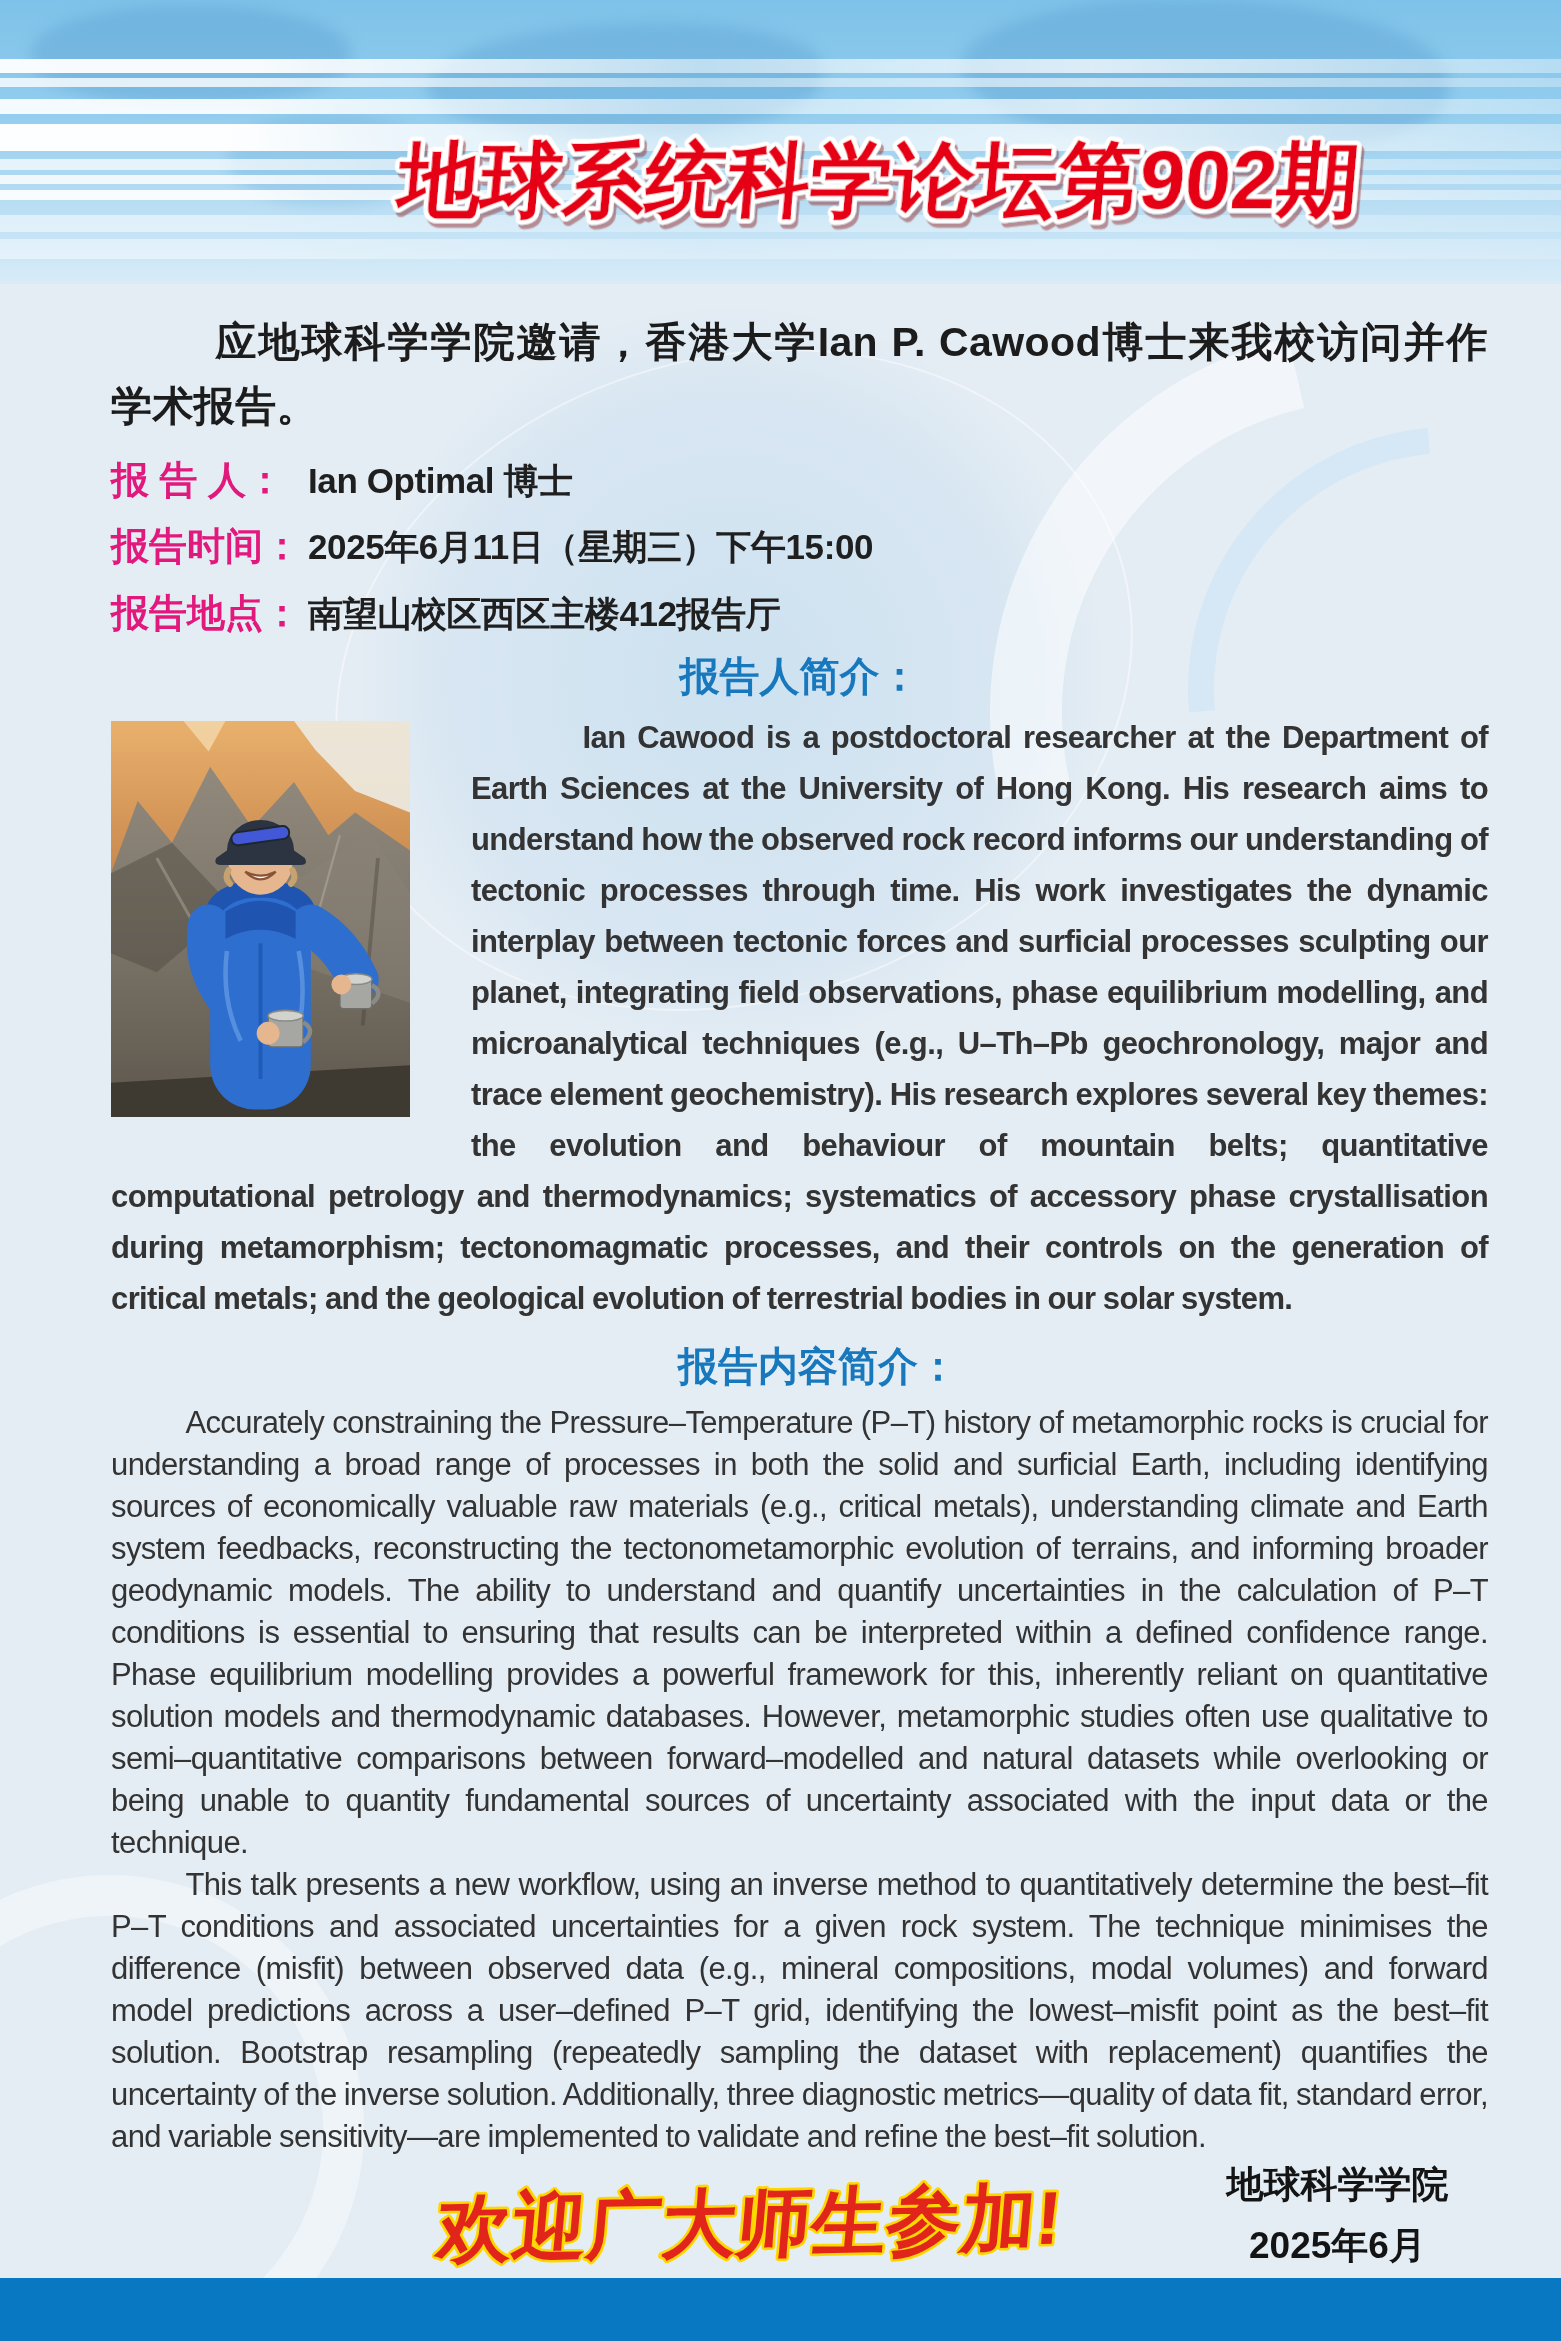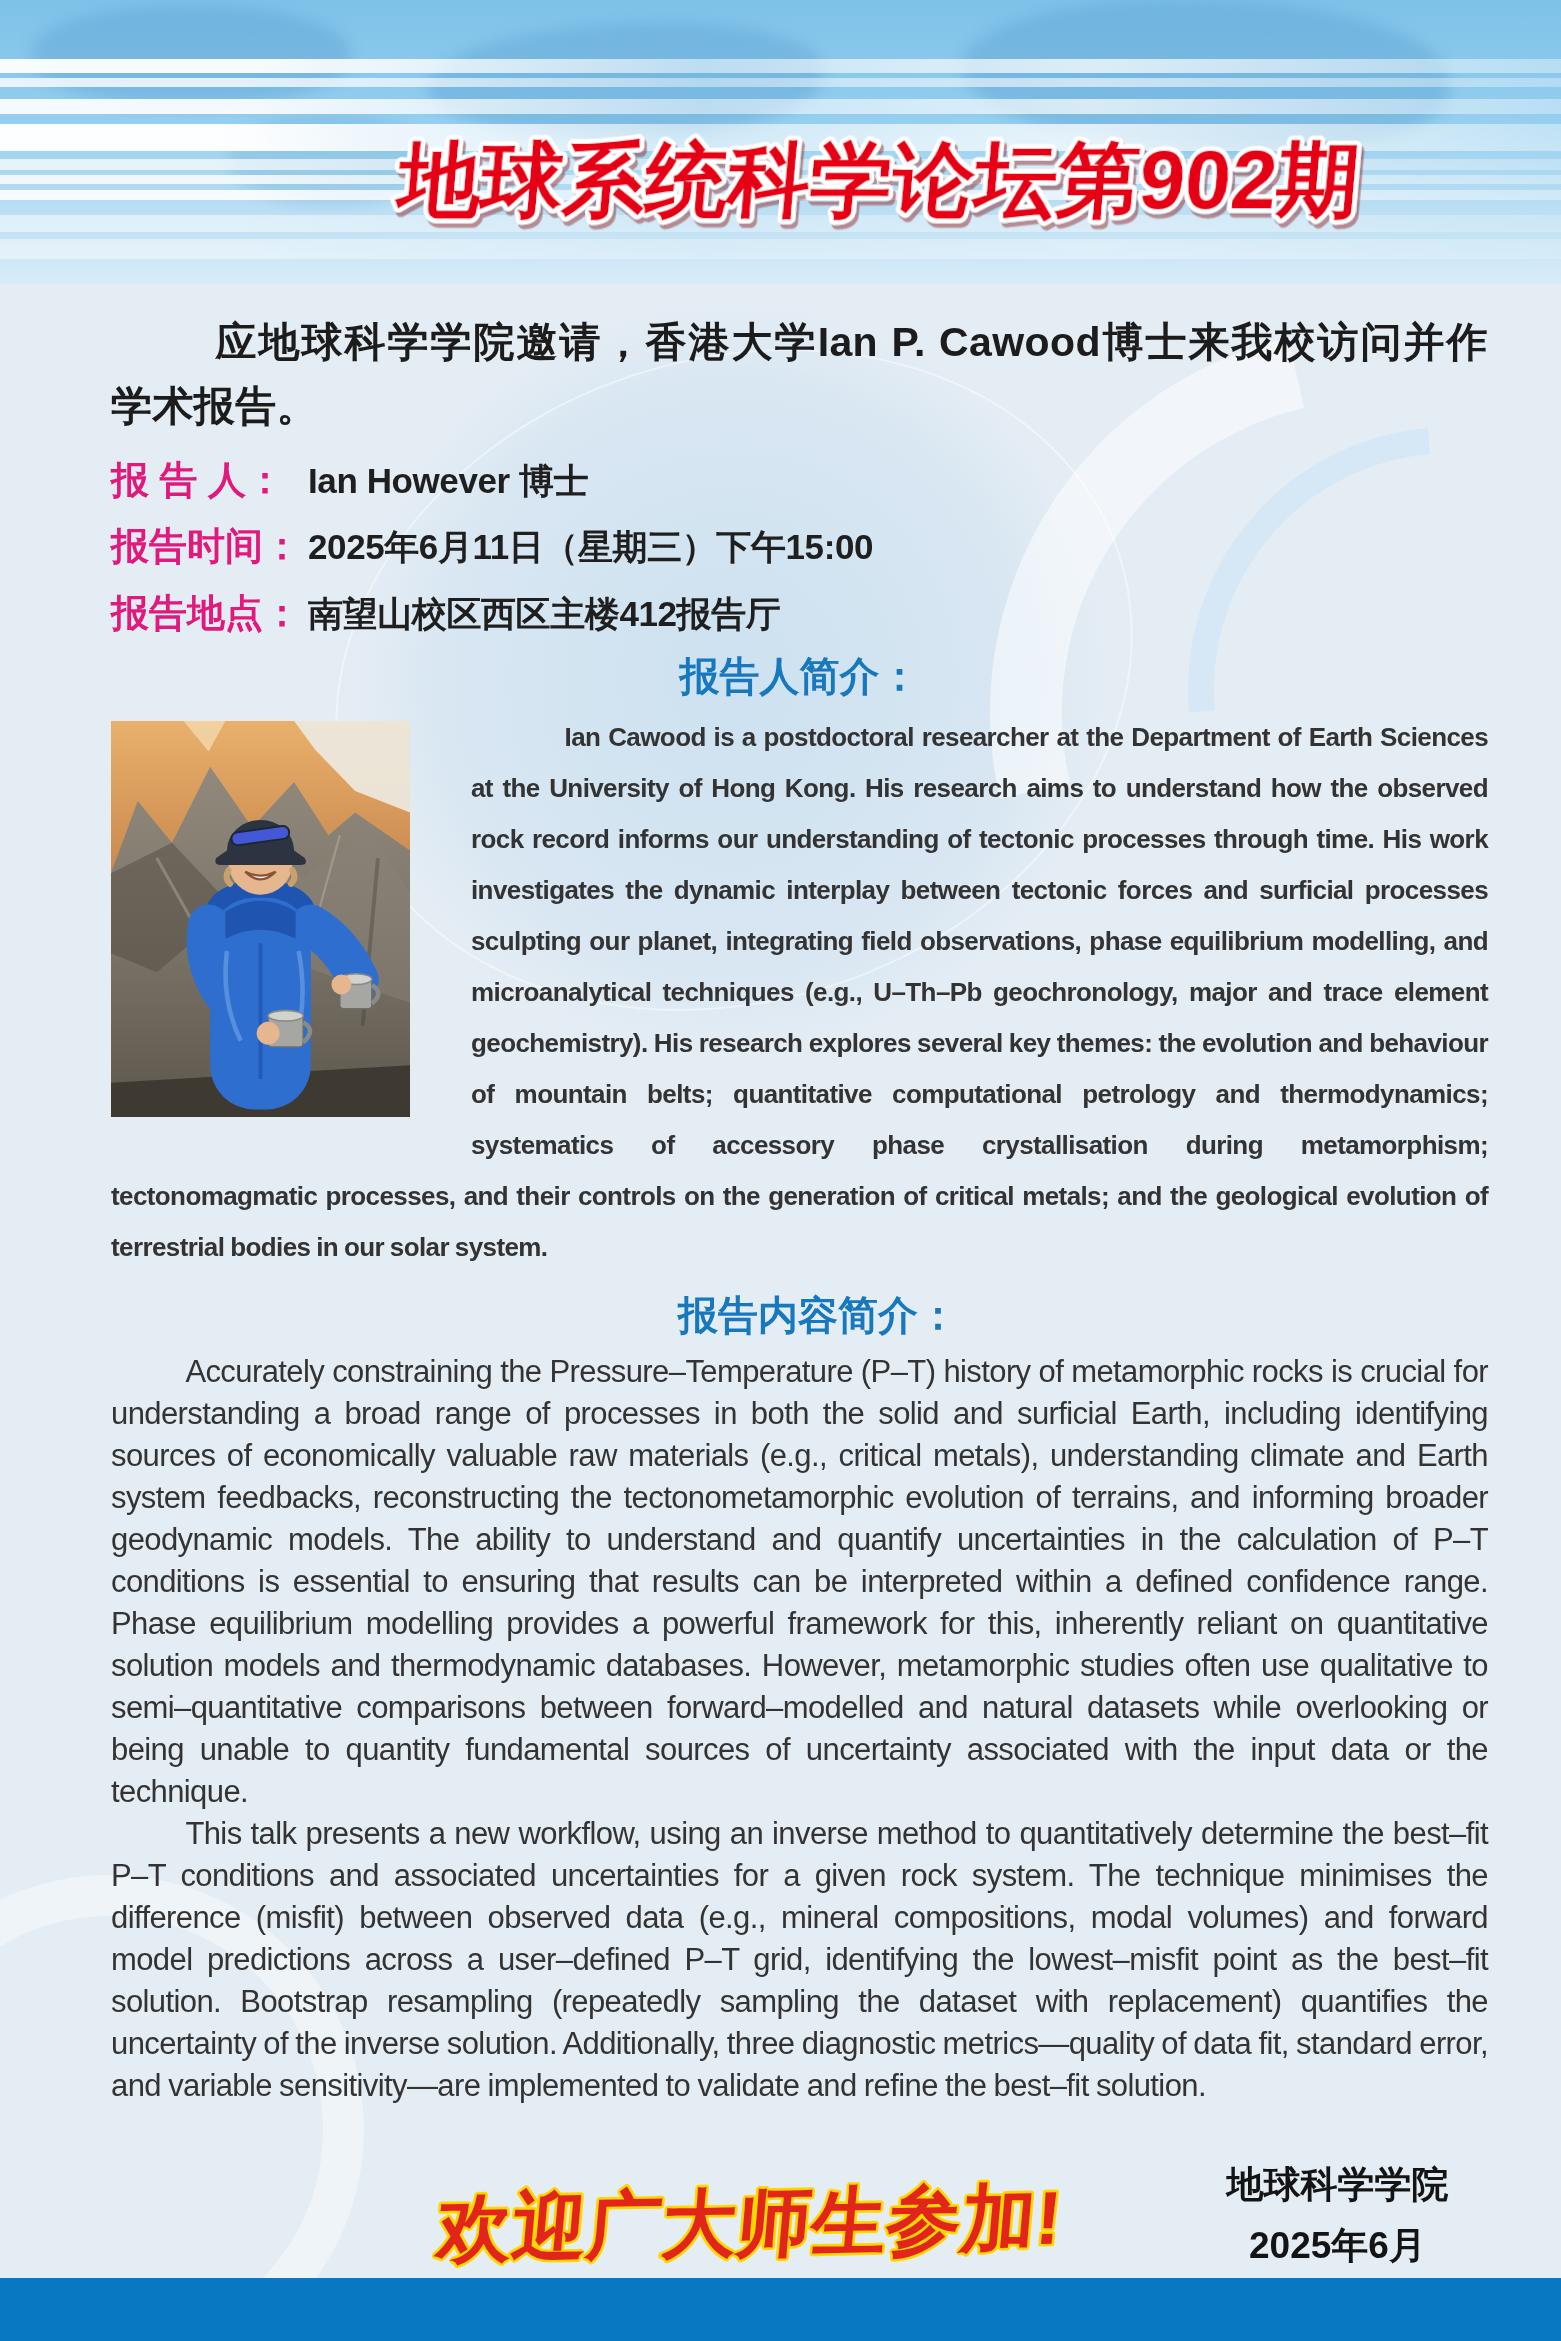--- a/index.html
+++ b/index.html
@@ -46,21 +46,21 @@
     text-indent:2.55em;text-align:justify;letter-spacing:0.4px;
   }
   .info-row{display:flex;margin-bottom:3.8px;}
   .info-label{flex:0 0 197px;font-size:38px;font-weight:bold;color:#E2197D;line-height:63px;white-space:nowrap;}
   .info-value{flex:1;font-size:35px;font-weight:bold;color:#1F1F1F;line-height:63px;letter-spacing:-0.4px;}
   .section-label{font-size:40px;font-weight:bold;color:#1878BE;line-height:50px;margin:6.1px 0 10.7px 0;text-align:center;}
   .bio-block{margin-top:3px;}
   .photo{float:left;width:299px;height:396px;margin:9.1px 61px 12.2px 0;}
   .photo svg{display:block;width:100%;height:100%;}
   .bio{
-    margin:0;font-size:26px;line-height:51px;font-weight:bold;color:#333333;
+    margin:0;font-size:31px;line-height:51px;font-weight:bold;color:#333333;
     text-align:justify;text-indent:3.6em;letter-spacing:-0.6px;word-spacing:-0.8px;
   }
   .abstract-label{clear:both;margin-top:17px;margin-left:37px;}
   .abstract{
     margin:0;font-size:31px;line-height:42px;font-weight:normal;color:#333333;
     text-align:justify;text-indent:2.4em;letter-spacing:-0.6px;word-spacing:-0.8px;
   }
   
   .welcome-svg{position:absolute;left:320px;top:2159px;width:854px;height:122px;z-index:4;}
   .organizer{
@@ -106,21 +106,21 @@
 <div class="decor swirl2"></div>
 <div class="decor ring-bl"></div>
 
 <div class="content">
 
   <p class="intro">应地球科学学院邀请，香港大学Ian P. Cawood博士来我校访问并作学术报告。</p>
 
   <div>
     <div class="info-row">
       <div class="info-label">报 告 人：</div>
-      <div class="info-value">Ian However  博士</div>
+      <div class="info-value">Ian Optimal  博士</div>
     </div>
     <div class="info-row">
       <div class="info-label">报告时间：</div>
       <div class="info-value">2025年6月11日（星期三）下午15:00</div>
     </div>
     <div class="info-row">
       <div class="info-label">报告地点：</div>
       <div class="info-value">南望山校区西区主楼412报告厅</div>
     </div>
   </div>

